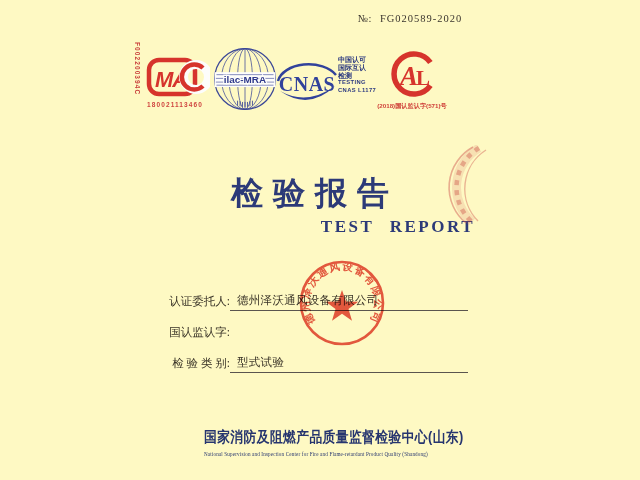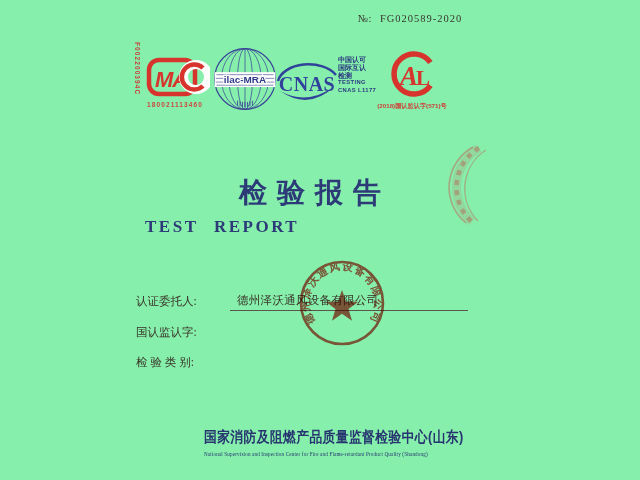--- a/index.html
+++ b/index.html
@@ -1,16 +1,16 @@
 <!DOCTYPE html>
 <html><head>
 <meta charset="utf-8">
 <style>
   html,body{margin:0;padding:0;background:#ffffff;}
-  #page{position:relative;width:640px;height:480px;background:#86efac;overflow:hidden;
+  #page{position:relative;width:640px;height:480px;background:#fef9c3;overflow:hidden;
         font-family:"Liberation Serif", serif;color:#383226;}
   .abs{position:absolute;}
 
   
   .serial{left:358px;top:13px;font-size:10.5px;letter-spacing:.5px;color:#3a352e;}
   .serial .num{margin-left:8px;letter-spacing:1px;}
 
   
   .vcode{left:141px;top:42px;transform-origin:0 0;transform:rotate(90deg);
          font-family:"Liberation Sans",sans-serif;font-size:6.5px;font-weight:bold;
@@ -18,28 +18,28 @@
   .cma-num{left:142px;top:101px;width:66px;text-align:center;
            font-family:"Liberation Sans",sans-serif;font-size:6.5px;font-weight:bold;
            color:#cf4540;letter-spacing:1.1px;}
   .cnas-txt{left:338px;top:56px;width:44px;color:#2c3a80;
             font-family:"Liberation Sans",sans-serif;font-size:7px;font-weight:bold;line-height:7.8px;}
   .cnas-txt .en{font-size:5.8px;letter-spacing:.4px;}
   .cal-approval{left:368px;top:102px;width:88px;text-align:center;
                 font-family:"Liberation Sans",sans-serif;font-size:6.2px;font-weight:bold;color:#cf3f38;}
 
   
-  .title-cn{left:145px;top:171px;width:330px;text-align:center;font-size:28px;font-weight:bold;
+  .title-cn{left:145px;top:171px;width:330px;text-align:center;font-size:32px;font-weight:bold;
             color:#2c3a78;letter-spacing:10px;text-indent:10px;line-height:44px;}
-  .title-en{left:145px;top:217px;width:330px;text-align:left;font-size:17px;font-weight:bold;
+  .title-en{left:145px;top:217px;width:330px;text-align:right;font-size:17px;font-weight:bold;
             color:#2c3a78;letter-spacing:2.5px;word-spacing:9px;}
 
   
   .row{left:136px;width:332px;display:flex;align-items:flex-end;font-size:11.5px;}
-  .row .lbl{width:94px;white-space:pre;flex:none;padding-bottom:2px;}
+  .row .lbl{width:94px;text-align:right;white-space:pre;flex:none;padding-bottom:2px;}
   .row .val{flex:1;border-bottom:1px solid #5a554e;padding:0 2px 2px 7px;white-space:nowrap;
             letter-spacing:.3px;min-height:14px;}
   .r1{top:293px;} .r2{top:325px;} .r3{top:355px;}
 
   
   .seal{left:289px;top:250px;opacity:.88;mix-blend-mode:multiply;}
   .pseal{left:446px;top:145px;opacity:.9;}
 
   
   .org-cn{left:204px;top:428px;font-family:"Liberation Sans",sans-serif;font-size:15px;
@@ -124,20 +124,21 @@
 
   <div class="abs row r1">
     <span class="lbl">认证委托人:</span>
     <span class="val">德州泽沃通风设备有限公司</span>
   </div>
   <div class="abs row r2">
     <span class="lbl">国认监认字:</span>
   </div>
   <div class="abs row r3">
     <span class="lbl">检 验 类 别:</span>
+    <span class="val">型式试验</span>
   </div>
 
   <span class="abs seal">
     <svg width="106" height="106" viewBox="0 0 106 106">
       <circle cx="53" cy="53" r="41" fill="none" stroke="#df4337" stroke-width="2.6"></circle>
       <polygon points="53,40 57,51.5 69.2,51.7 59.5,59.1 63,70.8 53,63.8 43,70.8 46.5,59.1 36.8,51.7 49,51.5" fill="#df4337"></polygon>
       <defs>
           <path id="sealArc" d="M 26 72 A 33 33 0 1 1 80 72" fill="none"></path>
         </defs>
       <text font-size="10.5" font-weight="bold" fill="#df4337" font-family="Liberation Sans, sans-serif">

